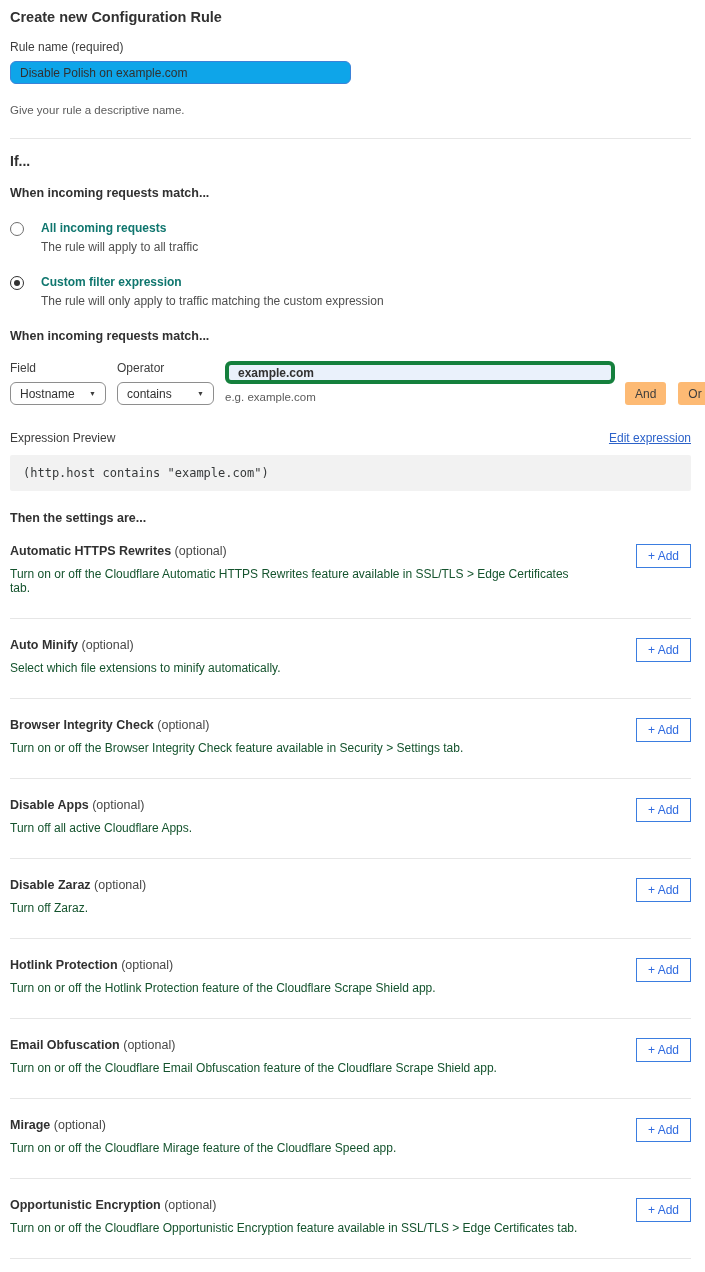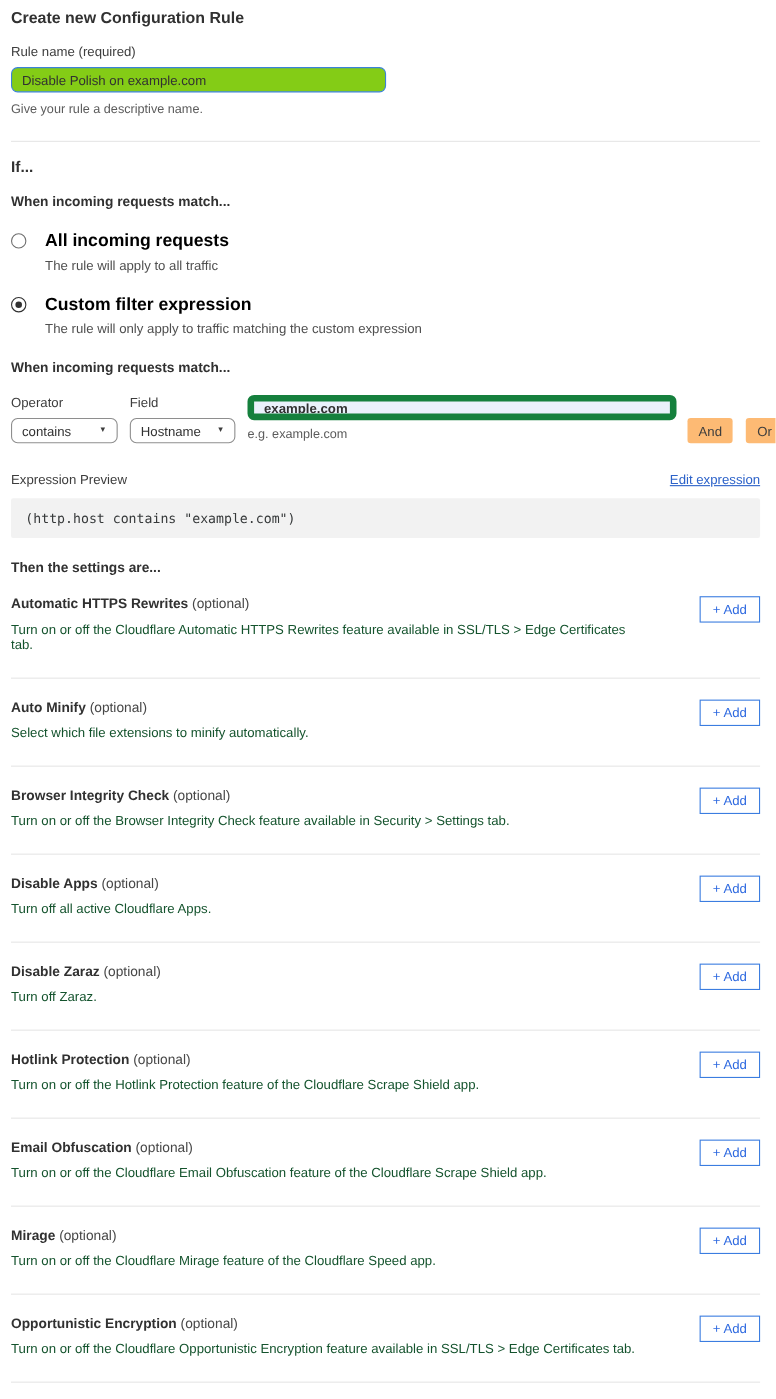--- a/index.html
+++ b/index.html
@@ -14,64 +14,64 @@
   .page { padding: 9px 14px 14px 10px; width: 705px; }
 
   .page-title { font-size: 14.5px; font-weight: 700; margin-bottom: 15px; color: #313131; }
 
   .form-label { font-size: 12px; color: #3d3d3d; margin-bottom: 7px; }
   .rule-name-input {
     width: 341px; height: 23px;
     border: 1.5px solid #3b82d8; border-radius: 6px;
     font-family: "Liberation Sans", "DejaVu Sans", sans-serif;
     font-size: 12px; color: #313131; padding: 0 9px;
-    outline: none; background: #84cc16;
-  }
-  .helper { font-size: 11.5px; color: #5b5b5b; margin-top: 10px; }
+    outline: none; background: #0ea5e9;
+  }
+  .helper { font-size: 11.5px; color: #5b5b5b; margin-top: 20px; }
 
   .divider { border: none; border-top: 1px solid #e6e6e6; margin-top: 22px; }
 
   .if-heading { font-size: 14px; font-weight: 700; margin-top: 14px; }
   .match-subheading { font-size: 12.5px; font-weight: 700; margin-top: 17px; color: #313131; }
 
   .radio-group { margin-top: 21px; }
   .radio-option { display: flex; align-items: flex-start; margin-bottom: 21px; cursor: pointer; }
   .radio {
     width: 14px; height: 14px; border-radius: 50%;
     border: 1px solid #6e6e6e; margin: 1px 0 0 0;
     flex: none; position: relative; background: #fff;
   }
   .radio.checked { border-color: #313131; }
   .radio.checked::after {
     content: ""; position: absolute; left: 3px; top: 3px;
     width: 6px; height: 6px; border-radius: 50%; background: #313131;
   }
   .radio-texts { margin-left: 17px; }
-  .radio-label { font-size: 16px; font-weight: 700; color: #000000; }
+  .radio-label { font-size: 12px; font-weight: 700; color: #0f766e; }
   .radio-desc { font-size: 12px; color: #4f4f4f; margin-top: 5px; }
 
   .builder { margin-top: 8px; }
   .builder-row { display: flex; align-items: flex-start; margin-top: 18px; }
   .builder-col { display: flex; flex-direction: column; }
   .builder-col + .builder-col { margin-left: 11px; }
   .col-label { font-size: 12px; color: #3d3d3d; margin-bottom: 7px; }
 
   .select-box {
     height: 23px; border: 1px solid #8e8e8e; border-radius: 6px;
     display: flex; align-items: center; justify-content: space-between;
     padding: 0 9px; font-size: 12px; color: #313131; background: #fff;
     cursor: pointer;
   }
   .select-box .caret { font-size: 7px; color: #3d3d3d; margin-left: 8px; }
   .field-select { width: 96px; }
   .operator-select { width: 97px; }
 
   .value-input {
     width: 390px; height: 23px;
-    border: 6px solid #15803d; border-radius: 6px;
+    border: 4px solid #15803d; border-radius: 6px;
     background: #eaf1fb; font-size: 12px; font-weight: 700; color: #313131;
     padding: 0 9px; font-family: "Liberation Sans", "DejaVu Sans", sans-serif;
     outline: none;
   }
   .conj-btn {
     height: 23px; border: none; border-radius: 3px; background: #fdba74;
     color: #3d3d3d; font-size: 12px; padding: 0 10px; margin-left: 12px;
     font-family: "Liberation Sans", "DejaVu Sans", sans-serif; cursor: pointer;
     align-self: flex-end; margin-bottom: 0;
   }
@@ -143,34 +143,34 @@
         <div class="radio-desc">The rule will only apply to traffic matching the custom expression</div>
       </span>
     </div>
   </div>
 
   <div class="builder">
     <div class="match-subheading" style="margin-top:8px;">When incoming requests match...</div>
 
     <div class="builder-row">
       <div class="builder-col">
+        <div class="col-label">Field</div>
+        <div class="select-box field-select">
+          <span>Hostname</span>
+          <span class="caret">▼</span>
+        </div>
+      </div>
+      <div class="builder-col">
         <div class="col-label">Operator</div>
         <div class="select-box operator-select">
           <span>contains</span>
           <span class="caret">▼</span>
         </div>
       </div>
       <div class="builder-col">
-        <div class="col-label">Field</div>
-        <div class="select-box field-select">
-          <span>Hostname</span>
-          <span class="caret">▼</span>
-        </div>
-      </div>
-      <div class="builder-col">
         <input class="value-input" type="text" value="example.com" style="">
         <div class="value-helper">e.g. example.com</div>
       </div>
       <button class="conj-btn conj-and" style="margin-top:20px;">And</button>
       <button class="conj-btn" style="margin-top:20px;">Or</button>
     </div>
   </div>
 
   <div class="preview-head">
     <div class="preview-label">Expression Preview</div>

